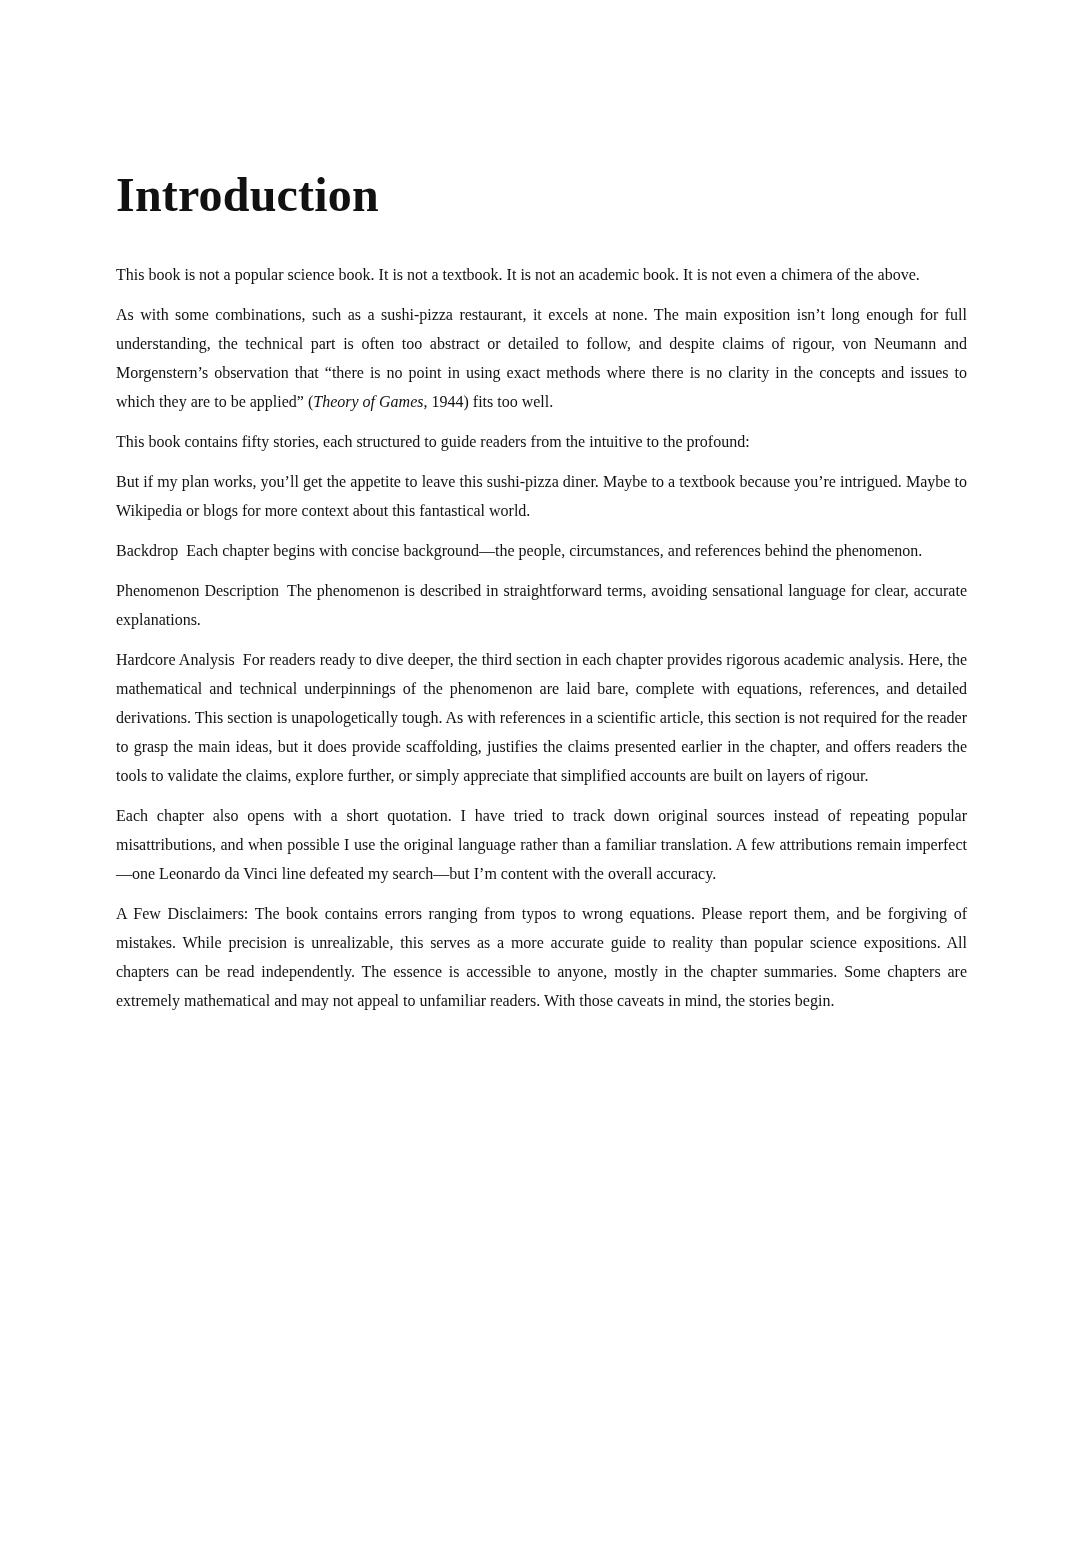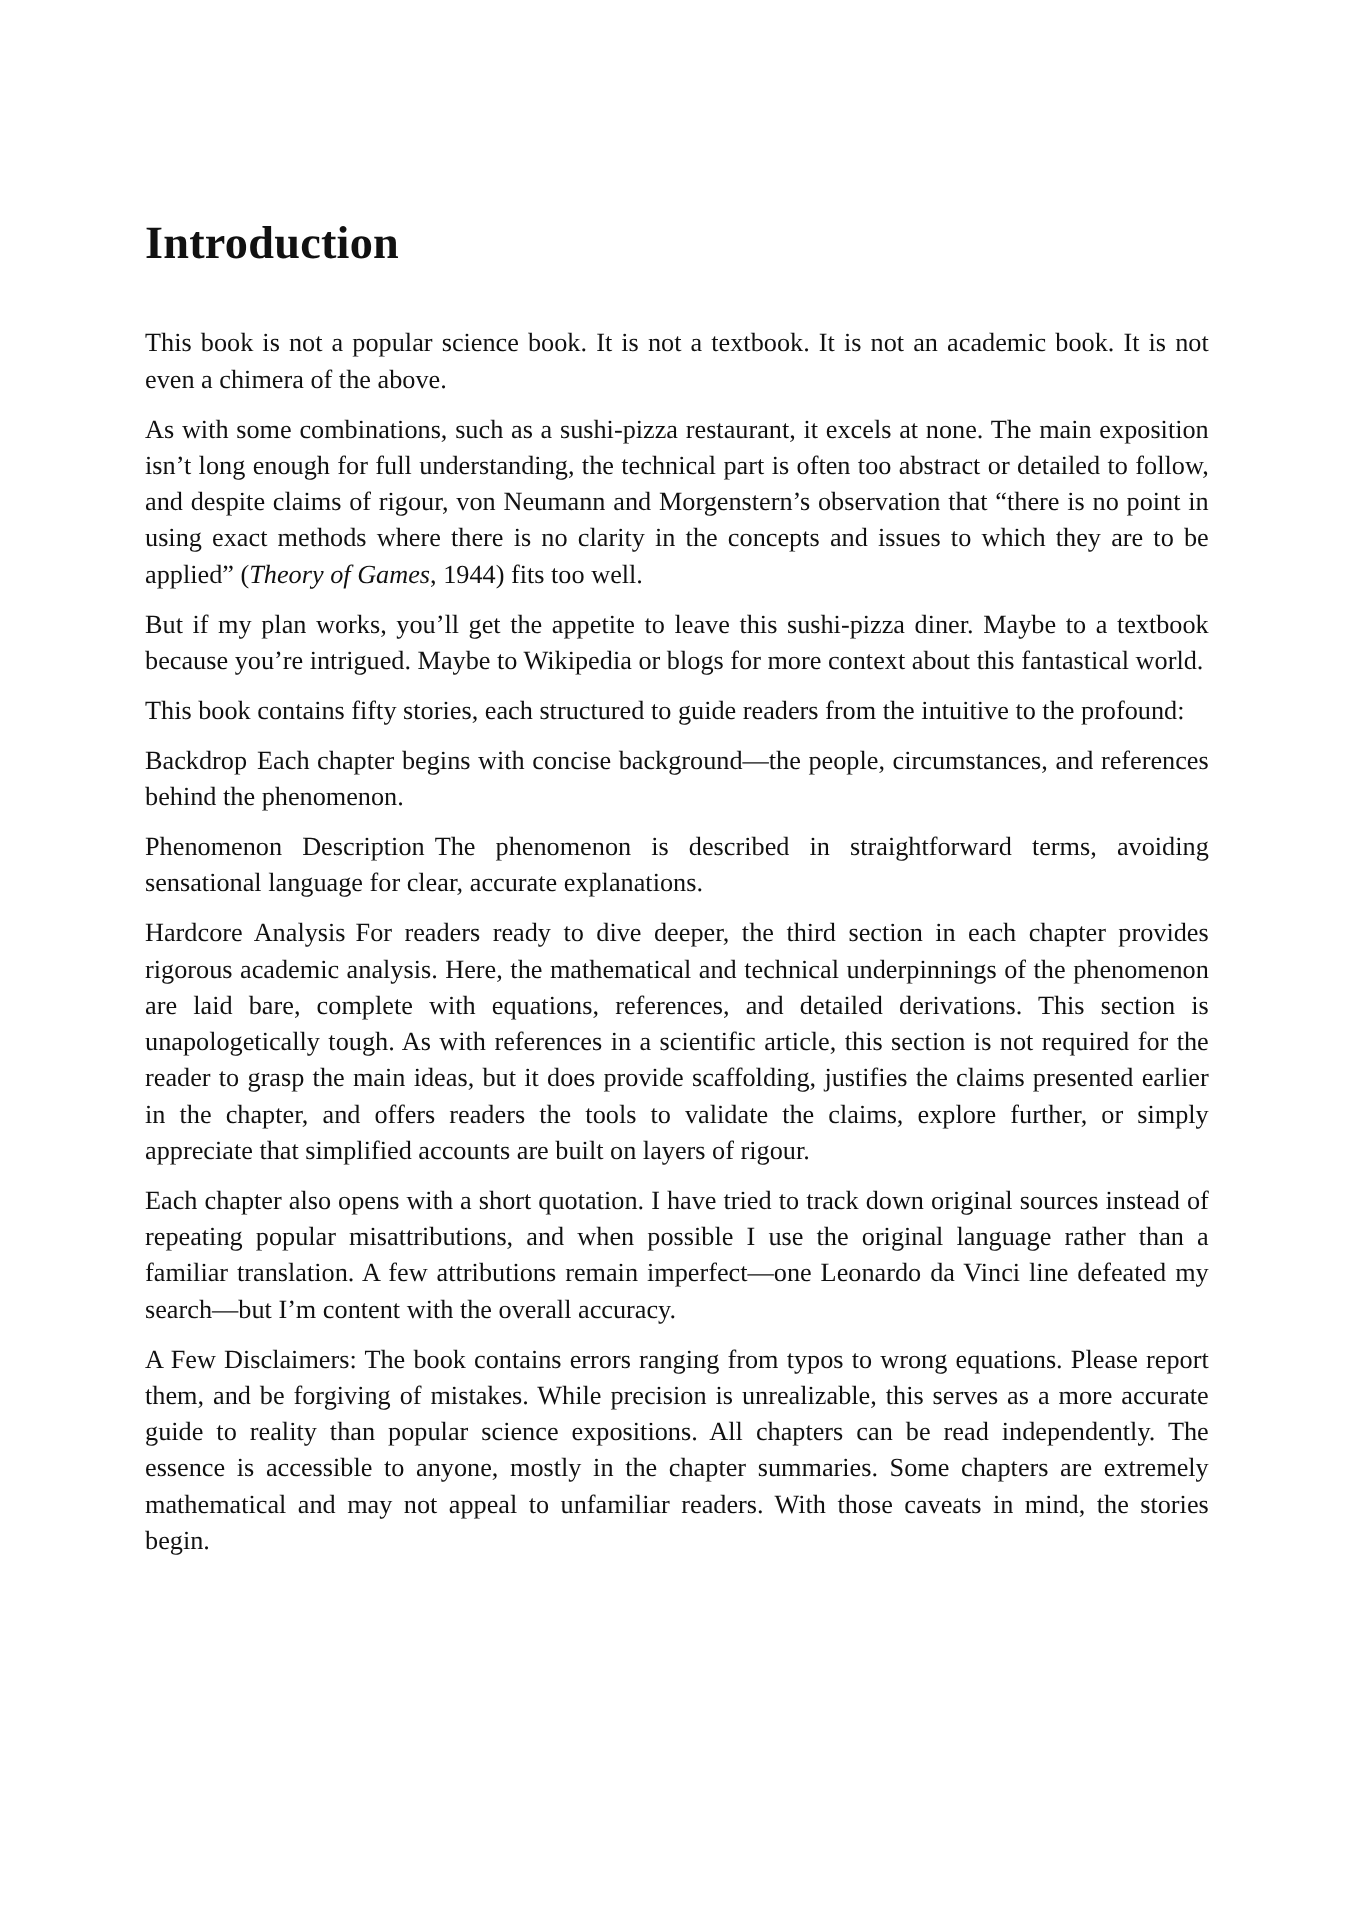--- a/index.html
+++ b/index.html
@@ -12,46 +12,46 @@
       font-family: "Liberation Serif", "DejaVu Serif", serif;
     }
     .page {
       position: absolute;
       left: 116px;
       top: 168px;
       width: 851px;
     }
     h1 {
       margin: 0 0 38px 0;
-      font-size: 37px;
+      font-size: 48px;
       font-weight: bold;
       line-height: 54px;
       letter-spacing: 0.2px;
     }
     p {
       margin: 0 0 11px 0;
-      font-size: 21px;
+      font-size: 16px;
       line-height: 29px;
       text-align: justify;
       hyphens: none;
     }
     .term { font-weight: normal; margin-right: 8px; }
     em { font-style: italic; }
     strong { font-weight: normal; }
   </style>
 </head>
 <body>
 
 <div class="page">
   <h1>Introduction</h1>
 
   <p>This book is not a popular science book. It is not a textbook. It is not an academic book. It is not even a chimera of the above.</p>
   <p><span>As with some combinations, such as a sushi-pizza restaurant, it excels at none.  The main exposition isn’t long enough for full understanding, the technical part is often too abstract or detailed to follow, and despite claims of rigour, von Neumann and Morgenstern’s observation that “there is no point in using exact methods where there is no clarity in the concepts and issues to which they are to be applied” (</span><em>Theory of Games</em><span>, 1944) fits too well.</span></p>
+  <p>This book contains fifty stories, each structured to guide readers from the intuitive to the profound:</p>
   <p>But if my plan works, you’ll get the appetite to leave this sushi-pizza diner. Maybe to a textbook because you’re intrigued. Maybe to Wikipedia or blogs for more context about this fantastical world.</p>
-  <p>This book contains fifty stories, each structured to guide readers from the intuitive to the profound:</p>
 
   <p><span class="term">Backdrop</span><span>Each chapter begins with concise background—the people, circumstances, and references behind the phenomenon.</span></p>
   <p><span class="term">Phenomenon Description</span><span>The phenomenon is described in straightforward terms, avoiding sensational language for clear, accurate explanations.</span></p>
   <p><span class="term">Hardcore Analysis</span><span>For readers ready to dive deeper, the third section in each chapter provides rigorous academic analysis. Here, the mathematical and technical underpinnings of the phenomenon are laid bare, complete with equations, references, and detailed derivations.  This section is unapologetically tough.  As with references in a scientific article, this section is not required for the reader to grasp the main ideas, but it does provide scaffolding, justifies the claims presented earlier in the chapter, and offers readers the tools to validate the claims, explore further, or simply appreciate that simplified accounts are built on layers of rigour.</span></p>
 
   <p>Each chapter also opens with a short quotation. I have tried to track down original sources instead of repeating popular misattributions, and when possible I use the original language rather than a familiar translation. A few attributions remain imperfect—one Leonardo da Vinci line defeated my search—but I’m content with the overall accuracy.</p>
 
   <p><strong>A Few Disclaimers:</strong> <span>The book contains errors ranging from typos to wrong equations. Please report them, and be forgiving of mistakes.  While precision is unrealizable, this serves as a more accurate guide to reality than popular science expositions. All chapters can be read independently.  The </span><strong>essence</strong><span> is accessible to anyone, mostly in the chapter summaries. Some chapters are extremely mathematical and may not appeal to unfamiliar readers. With those caveats in mind, the stories begin.</span></p>
 </div>
 

